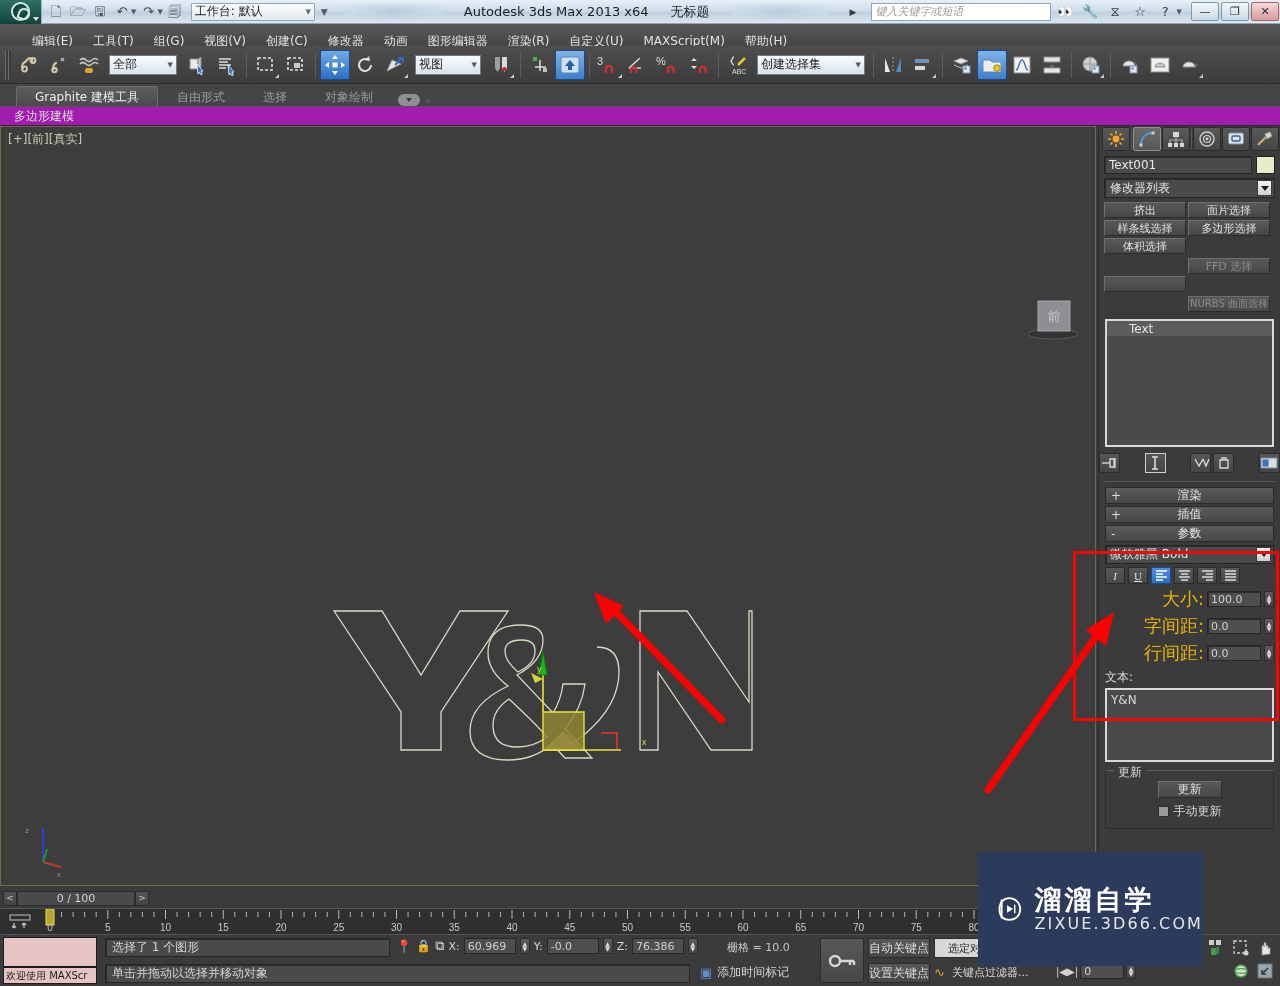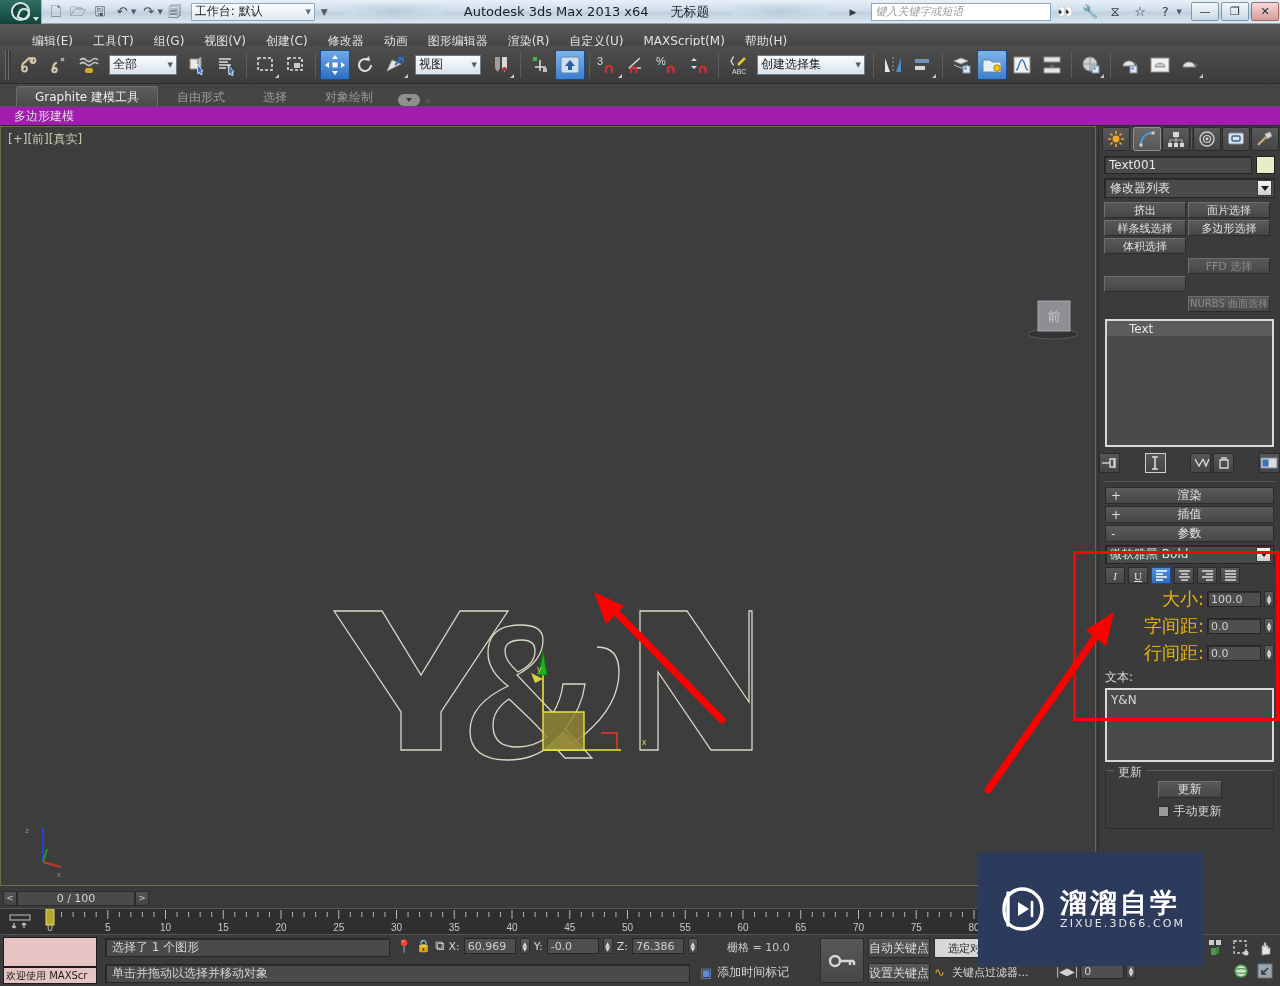--- a/index.html
+++ b/index.html
@@ -323,21 +323,21 @@
   .navicons{ position:absolute;right:4px;top:2px;display:flex;flex-wrap:wrap;width:120px;gap:2px;justify-content:flex-end;}
   .nav-ic{ width:22px;height:21px;display:flex;align-items:center;justify-content:center;}
 
   
   .watermark{
     position:absolute;left:978px;top:852px;width:225px;height:114px;
     background:#2c3a5c;display:flex;align-items:center;gap:10px;padding-left:16px;
   }
   .wm-text{ display:flex;flex-direction:column;}
   .wm-cn{ font-size:27px;color:#fff;letter-spacing:3px;line-height:1.1;font-weight:bold;}
-  .wm-en{ font-size:11px;color:#e6e6e6;letter-spacing:2.1px;}
+  .wm-en{ font-size:16px;color:#e6e6e6;letter-spacing:2.1px;}
   .redarrow{ position:absolute;pointer-events:none;}
 </style>
 </head>
 <body>
 
 <div id="app">
 
   <div class="titlebar">
     <div class="logo-btn">
       <span class="logo-swirl"></span>

